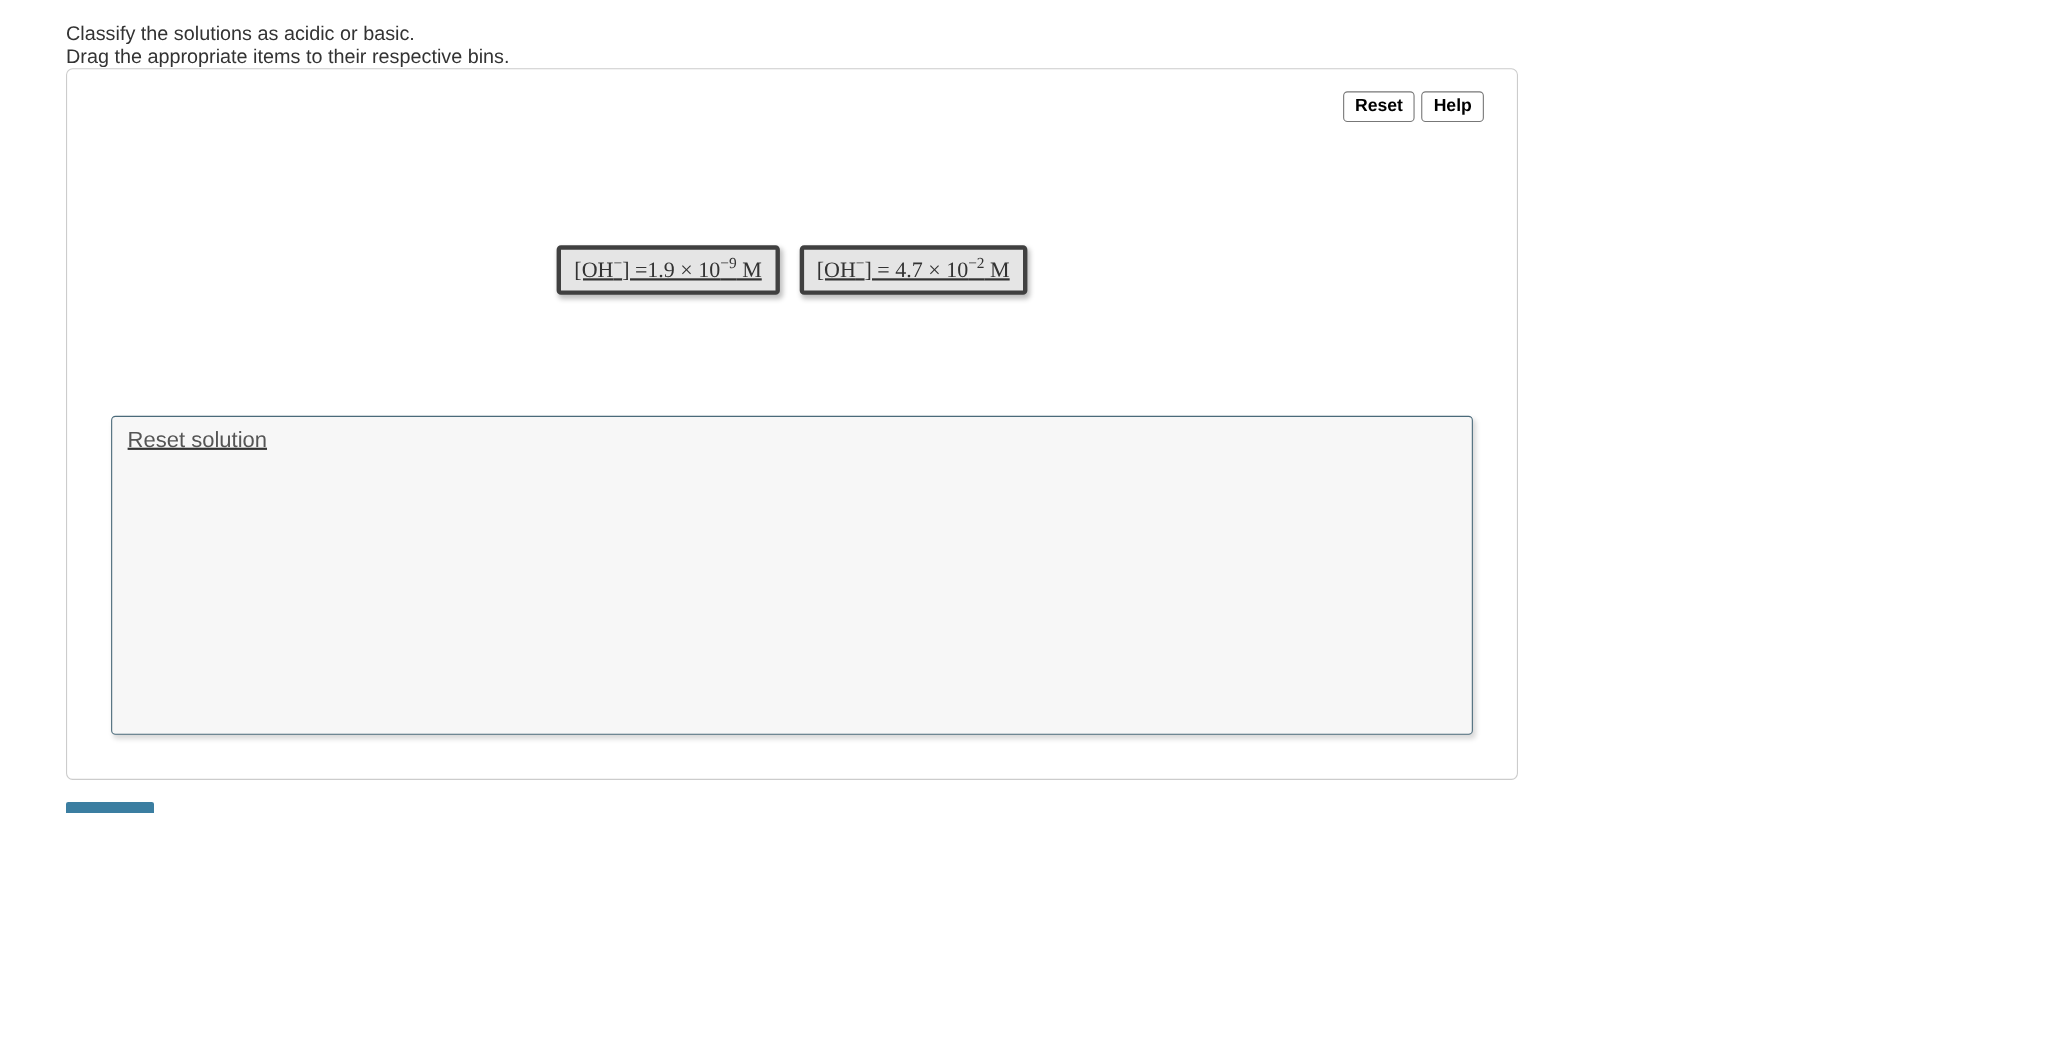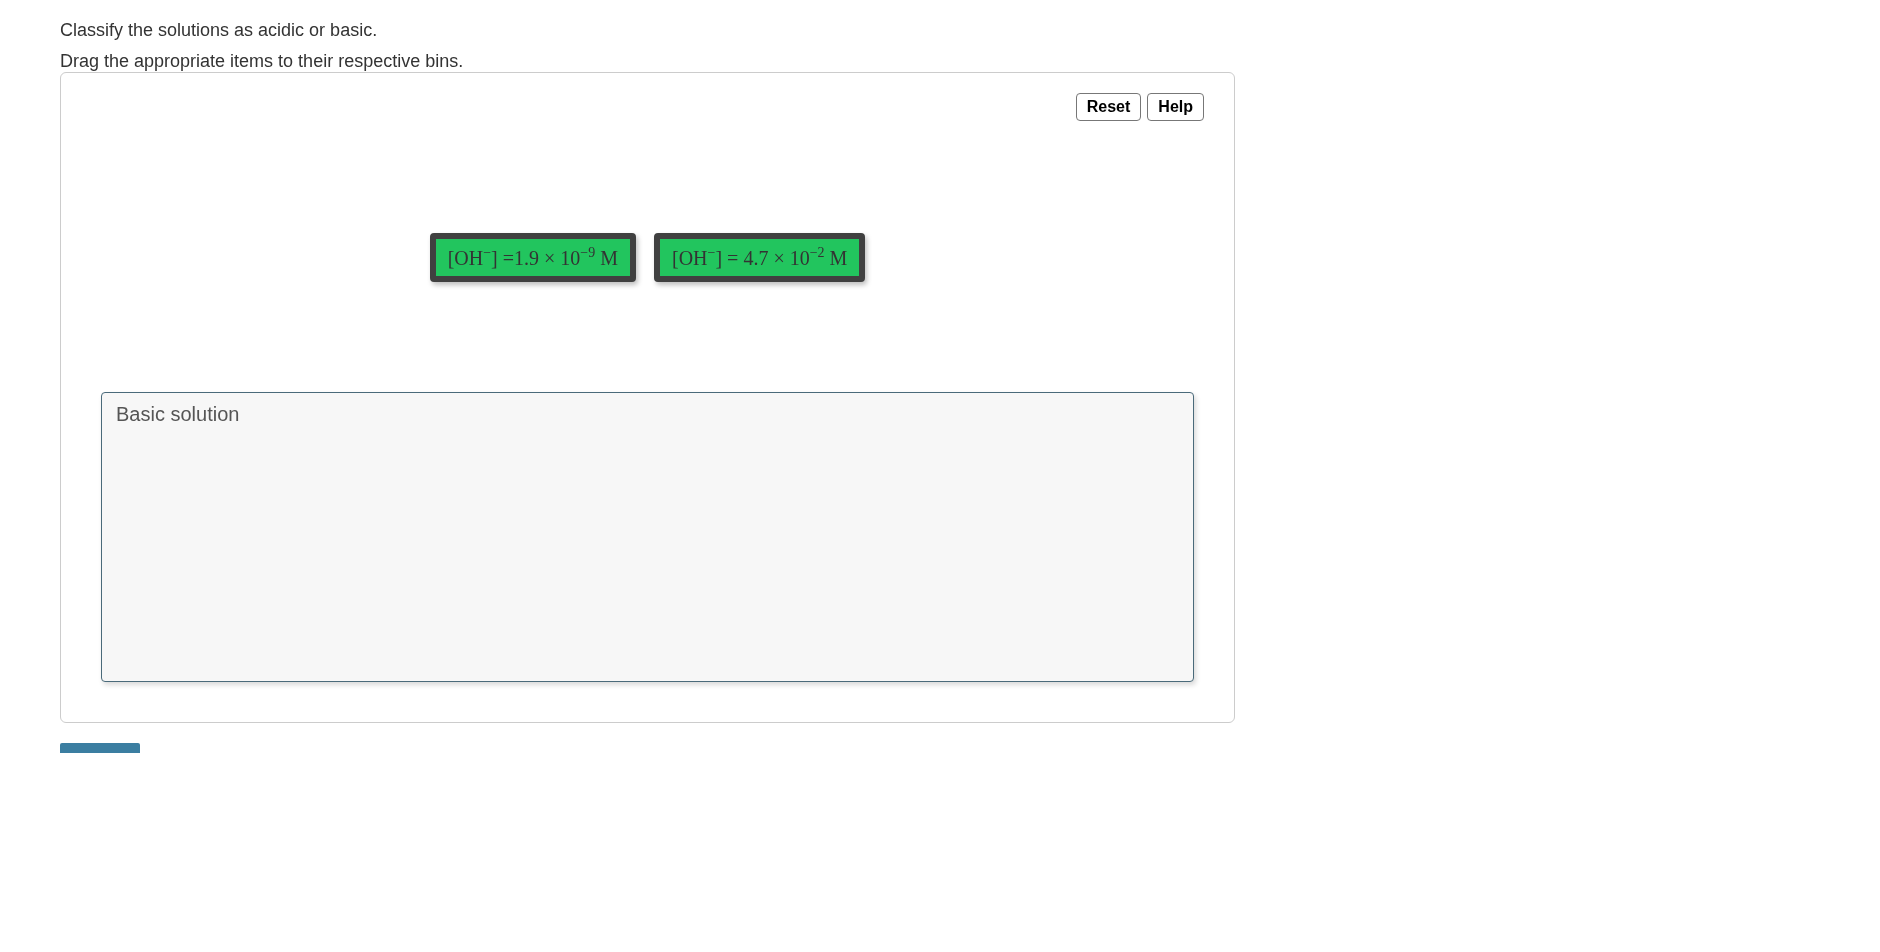--- a/index.html
+++ b/index.html
@@ -4,28 +4,29 @@
 <style>
   * { box-sizing: border-box; }
   body {
     margin: 0;
     padding: 20px 60px;
     font-family: Arial, Helvetica, sans-serif;
     font-size: 18px;
     color: #333;
     background: #fff;
   }
-  .question-text { margin-bottom: 10px; }
+  .question-text { }
   .instruction { font-weight: normal; }
   .work-area {
     border: 1px solid #ccc;
     border-radius: 6px;
     padding: 30px 40px 40px 40px;
     position: relative;
-    width: 1175px;
+    width: 1320px;
+    text-decoration: underline;
   }
   .toolbar {
     position: absolute;
     top: 20px;
     right: 30px;
     display: flex;
     gap: 6px;
   }
   .toolbar button {
     background: #fff;
@@ -37,22 +38,22 @@
     cursor: pointer;
   }
   .items-row {
     display: flex;
     justify-content: center;
     gap: 18px;
     margin-top: 130px;
     margin-bottom: 110px;
   }
   .drag-item {
-    background: #22c55e;
-    border: 6px solid #404040;
+    background: #e5e5e5;
+    border: 4px solid #404040;
     border-radius: 4px;
     padding: 6px 12px;
     font-family: "Times New Roman", serif;
     font-size: 20px;
     cursor: move;
     box-shadow: 2px 3px 5px rgba(0,0,0,0.25);
     white-space: nowrap;
   }
   .drag-item sup { font-size: 0.7em; }
   .bins-row {
@@ -96,18 +97,18 @@
     <div class="drag-item">
       <span>[OH</span><sup>−</sup><span>] =1.9 × 10</span><sup>−9</sup><span> M</span>
     </div>
     <div class="drag-item">
       <span>[OH</span><sup>−</sup><span>] = 4.7 × 10</span><sup>−2</sup><span> M</span>
     </div>
   </div>
 
   <div class="bins-row">
     <div class="bin">
-      <div class="bin-label">Basic solution</div>
+      <div class="bin-label">Reset solution</div>
     </div>
   </div>
 </div>
 
 <div class="submit-stub"></div>
 
 </body></html>

